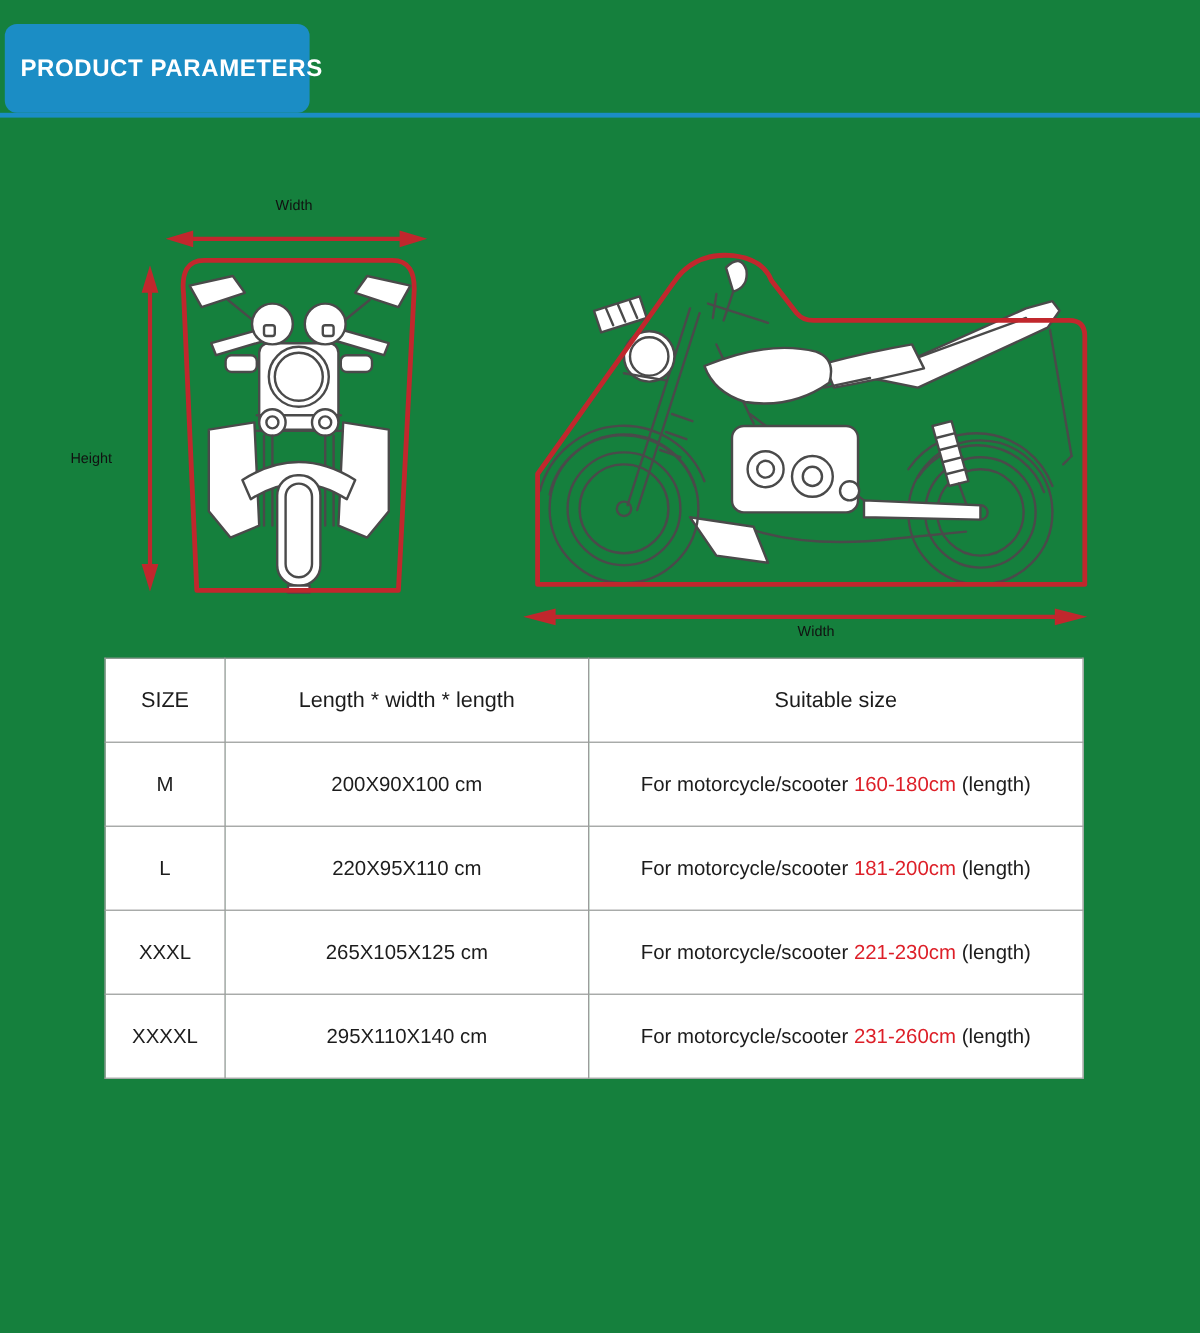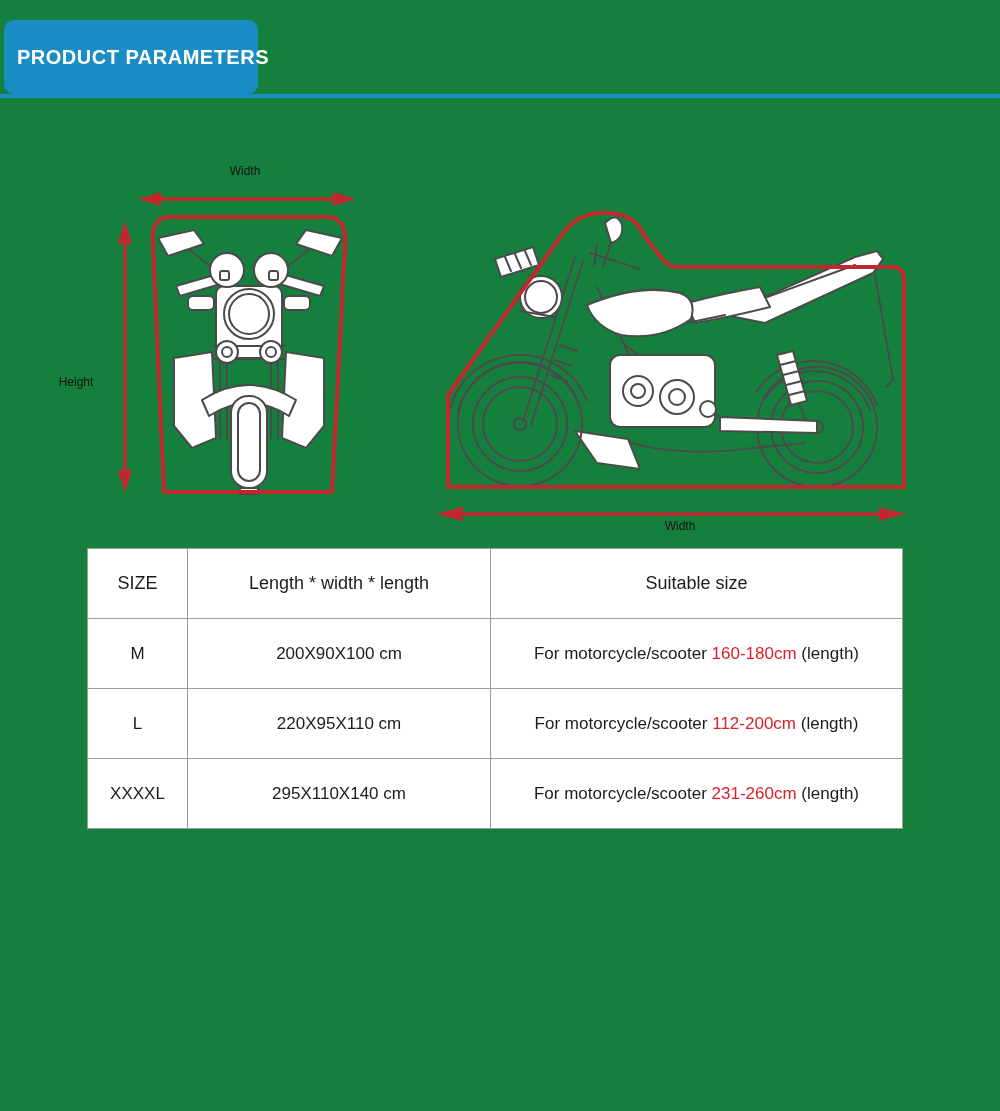--- a/index.html
+++ b/index.html
@@ -226,25 +226,30 @@
     <tbody>
     <tr>
       <td>M</td>
       <td>200X90X100 cm</td>
       <td><span>For motorcycle/scooter </span><span class="hl">160-180cm</span><span> (length)</span></td>
     </tr>
 
     <tr>
       <td>L</td>
       <td>220X95X110 cm</td>
-      <td><span>For motorcycle/scooter </span><span class="hl">112-200cm</span><span> (length)</span></td>
-    </tr>
-
-
-
+      <td><span>For motorcycle/scooter </span><span class="hl">181-200cm</span><span> (length)</span></td>
+    </tr>
+
+
+
+    <tr>
+      <td>XXXL</td>
+      <td>265X105X125 cm</td>
+      <td><span>For motorcycle/scooter </span><span class="hl">221-230cm</span><span> (length)</span></td>
+    </tr>
 
     <tr>
       <td>XXXXL</td>
       <td>295X110X140 cm</td>
       <td><span>For motorcycle/scooter </span><span class="hl">231-260cm</span><span> (length)</span></td>
     </tr>
   </tbody>
   </table>
 
 </div>

